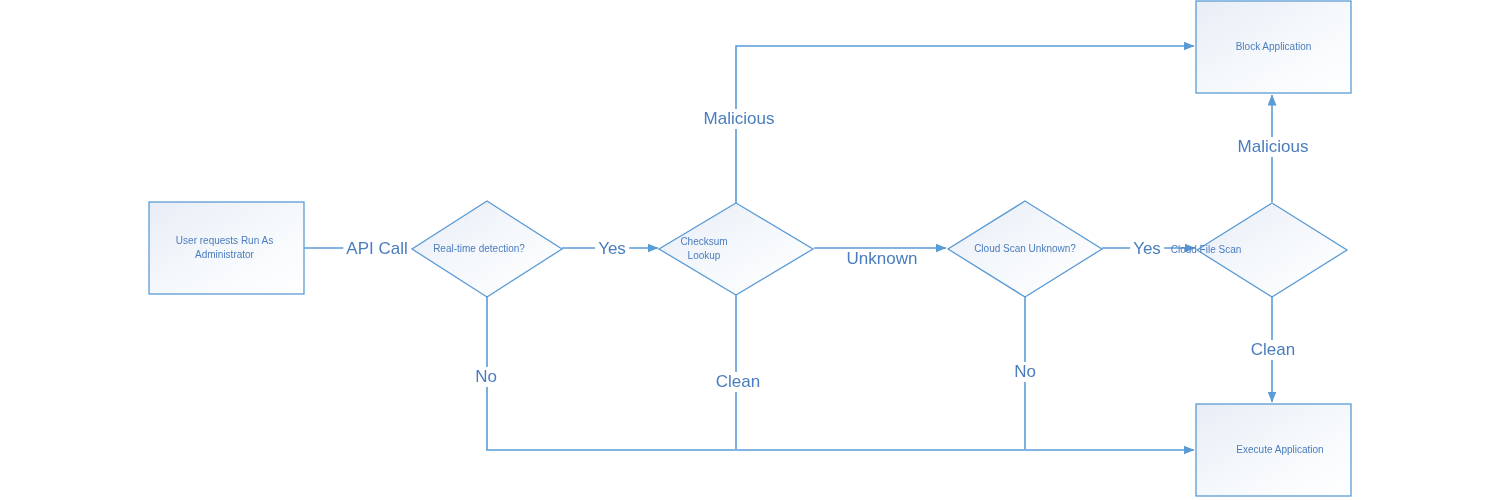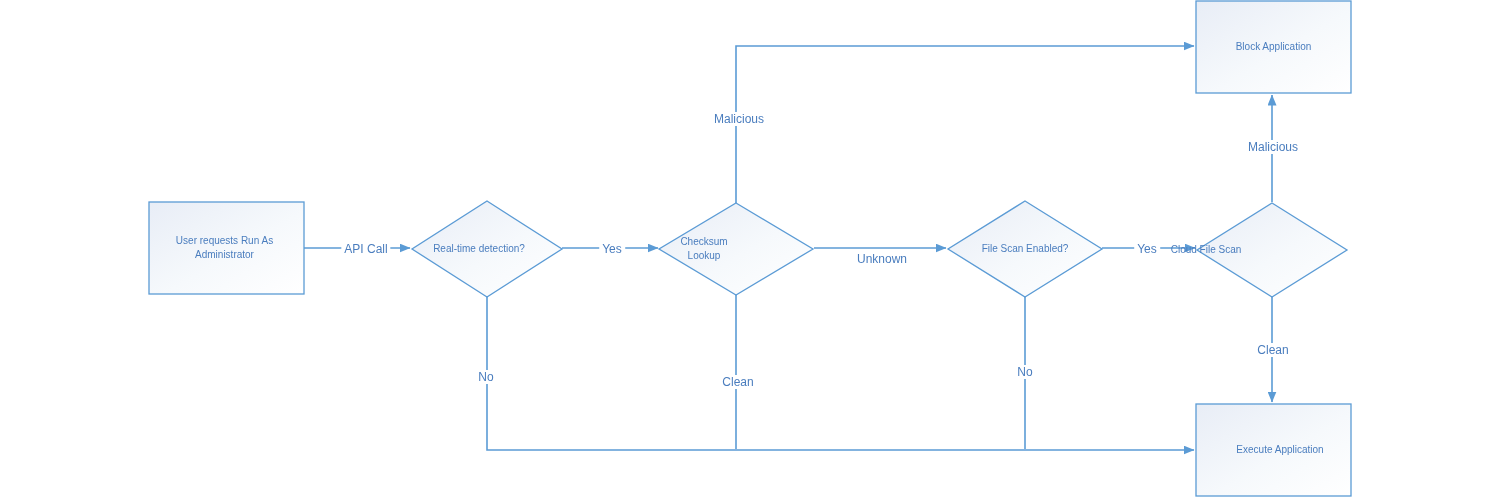--- a/index.html
+++ b/index.html
@@ -43,21 +43,21 @@
     line-height: 1.45;
     pointer-events: none;
   }
   .nlabel .inner { display: inline-block; }
   .elabel {
     position: absolute;
     transform: translate(-50%, -50%);
     background: var(--background, #ffffff);
     padding: 0 3px;
     color: var(--text, #4a7dbe);
-    font-size: 12px;
+    font-size: 17px;
     white-space: nowrap;
     pointer-events: none;
   }
 </style>
 </head>
 <body>
 
 <div class="canvas">
 
   <svg width="1500" height="500" viewBox="0 0 1500 500">
@@ -95,33 +95,33 @@
   <div class="nlabel" style="left:147px; top:202px; width:155px; height:92px;">
     <span class="inner" style="max-width:130px;">User requests Run As Administrator</span>
   </div>
   <div class="nlabel" style="left:404px; top:201px; width:150px; height:96px;">
     <span class="inner">Real-time detection?</span>
   </div>
   <div class="nlabel" style="left:629px; top:203px; width:150px; height:92px;">
     <span class="inner" style="max-width:72px;">Checksum Lookup</span>
   </div>
   <div class="nlabel" style="left:948px; top:201px; width:154px; height:96px;">
-    <span class="inner">File Scan Enabled?</span>
+    <span class="inner">Cloud Scan Unknown?</span>
   </div>
   <div class="nlabel" style="left:1131px; top:203px; width:150px; height:94px;">
     <span class="inner">Cloud File Scan</span>
   </div>
   <div class="nlabel" style="left:1196px; top:1px; width:155px; height:92px;">
     <span class="inner">Block Application</span>
   </div>
   <div class="nlabel" style="left:1196px; top:404px; width:168px; height:92px;">
     <span class="inner">Execute Application</span>
   </div>
 
-  <div class="elabel" style="left:366px; top:249px;">API Call</div>
+  <div class="elabel" style="left:377px; top:249px;">API Call</div>
   <div class="elabel" style="left:612px; top:249px;">Yes</div>
   <div class="elabel" style="left:882px; top:249px;margin-top:10px;">Unknown</div>
   <div class="elabel" style="left:1147px; top:249px;">Yes</div>
   <div class="elabel" style="left:739px; top:119px;">Malicious</div>
   <div class="elabel" style="left:1273px; top:147px;">Malicious</div>
   <div class="elabel" style="left:1273px; top:350px;">Clean</div>
   <div class="elabel" style="left:486px; top:377px;">No</div>
   <div class="elabel" style="left:738px; top:382px;">Clean</div>
   <div class="elabel" style="left:1025px; top:372px;">No</div>
 

